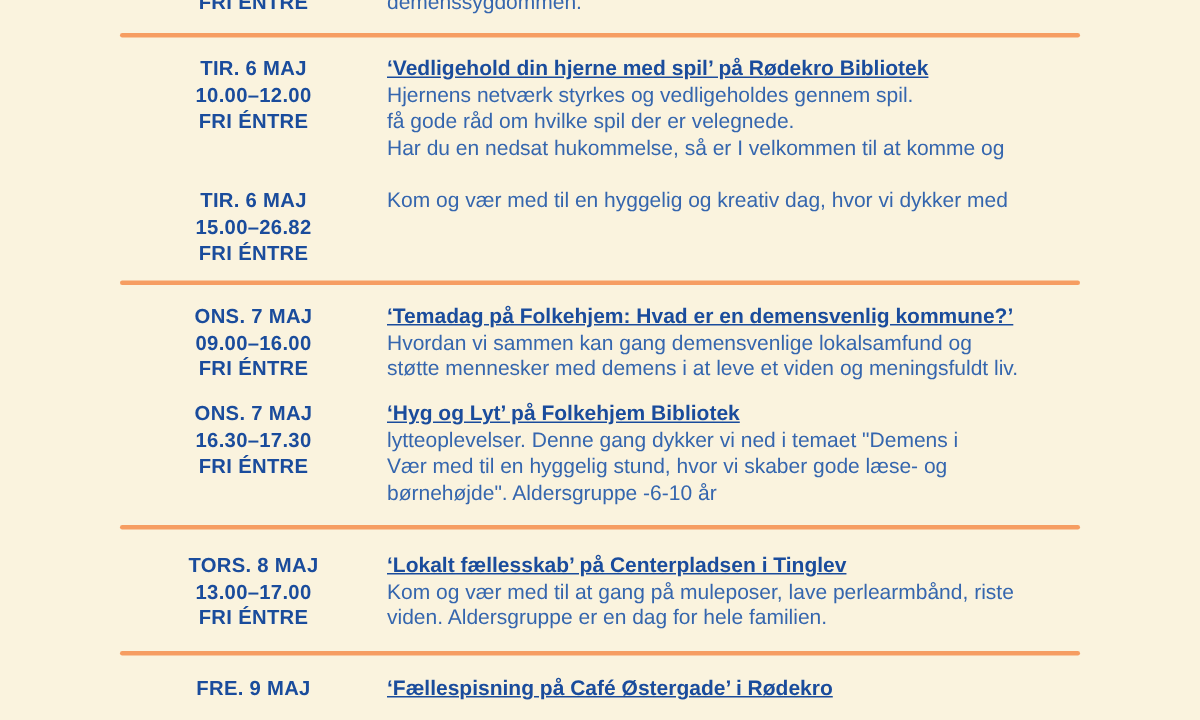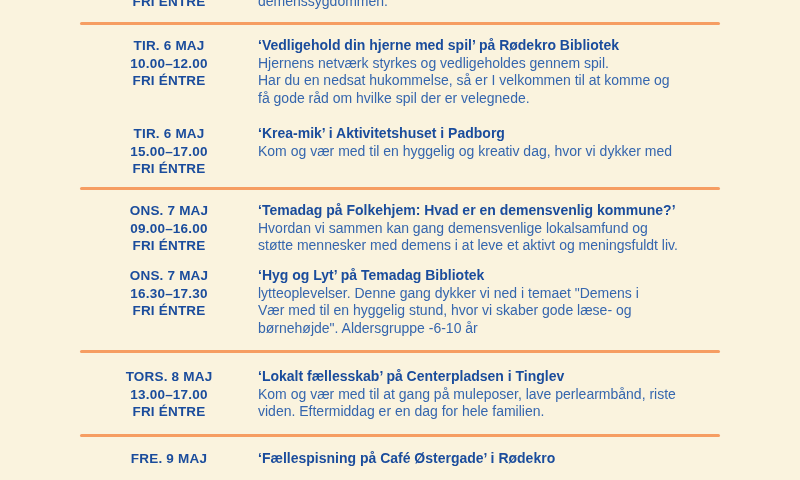--- a/index.html
+++ b/index.html
@@ -37,20 +37,21 @@
   .main {
     width: 480px;
     margin-left: 14px;
     font-size: 14px;
     line-height: 17.5px;
     color: #3566ae;
   }
   .title {
     font-weight: 700;
     color: #1a4c9c;
+    text-decoration: underline;
   }
   .sep {
     height: 3.5px;
     width: 640px;
     margin-left: 80px;
     background: #f69d62;
     border-radius: 2px;
   }
 </style>
 </head>
@@ -71,78 +72,77 @@
 
   <div class="row" style="margin-top:12px;">
     <div class="dates">
       <div>TIR. 6 MAJ</div>
       <div>10.00–12.00</div>
       <div>FRI ÉNTRE</div>
     </div>
     <div class="main">
       <div class="title">‘Vedligehold din hjerne med spil’ på Rødekro Bibliotek</div>
       <div>Hjernens netværk styrkes og vedligeholdes gennem spil.</div>
+      <div>få gode råd om hvilke spil der er velegnede.</div>
       <div>Har du en nedsat hukommelse, så er I velkommen til at komme og</div>
-      <div>få gode råd om hvilke spil der er velegnede.</div>
     </div>
   </div>
 
   <div class="row" style="margin-top:18px;">
     <div class="dates">
       <div>TIR. 6 MAJ</div>
-      <div>15.00–17.00</div>
+      <div>15.00–26.82</div>
       <div>FRI ÉNTRE</div>
     </div>
     <div class="main">
-      <div class="title">‘Krea-mik’ i Aktivitetshuset i Padborg</div>
       <div>Kom og vær med til en hyggelig og kreativ dag, hvor vi dykker med</div>
     </div>
   </div>
 
   <div class="sep" style="margin-top:9px;"></div>
 
   <div class="row" style="margin-top:12px;">
     <div class="dates">
       <div>ONS. 7 MAJ</div>
       <div>09.00–16.00</div>
       <div>FRI ÉNTRE</div>
     </div>
     <div class="main">
       <div class="title">‘Temadag på Folkehjem: Hvad er en demensvenlig kommune?’</div>
       <div>Hvordan vi sammen kan gang demensvenlige lokalsamfund og</div>
-      <div>støtte mennesker med demens i at leve et aktivt og meningsfuldt liv.</div>
+      <div>støtte mennesker med demens i at leve et viden og meningsfuldt liv.</div>
     </div>
   </div>
 
   <div class="row" style="margin-top:12.5px;">
     <div class="dates">
       <div>ONS. 7 MAJ</div>
       <div>16.30–17.30</div>
       <div>FRI ÉNTRE</div>
     </div>
     <div class="main">
-      <div class="title">‘Hyg og Lyt’ på Temadag Bibliotek</div>
+      <div class="title">‘Hyg og Lyt’ på Folkehjem Bibliotek</div>
       <div>lytteoplevelser. Denne gang dykker vi ned i temaet "Demens i</div>
       <div>Vær med til en hyggelig stund, hvor vi skaber gode læse- og</div>
       <div>børnehøjde". Aldersgruppe -6-10 år</div>
     </div>
   </div>
 
   <div class="sep" style="margin-top:12.5px;"></div>
 
   <div class="row" style="margin-top:15px;align-items:center;">
     <div class="dates">
       <div>TORS. 8 MAJ</div>
       <div>13.00–17.00</div>
       <div>FRI ÉNTRE</div>
     </div>
     <div class="main">
       <div class="title">‘Lokalt fællesskab’  på Centerpladsen i Tinglev</div>
       <div>Kom og vær med til at gang på muleposer, lave perlearmbånd, riste</div>
-      <div>viden. Eftermiddag er en dag for hele familien.</div>
+      <div>viden. Aldersgruppe er en dag for hele familien.</div>
     </div>
   </div>
 
   <div class="sep" style="margin-top:13px;"></div>
 
   <div class="row" style="margin-top:13px;">
     <div class="dates">
       <div>FRE. 9 MAJ</div>
     </div>
     <div class="main">

